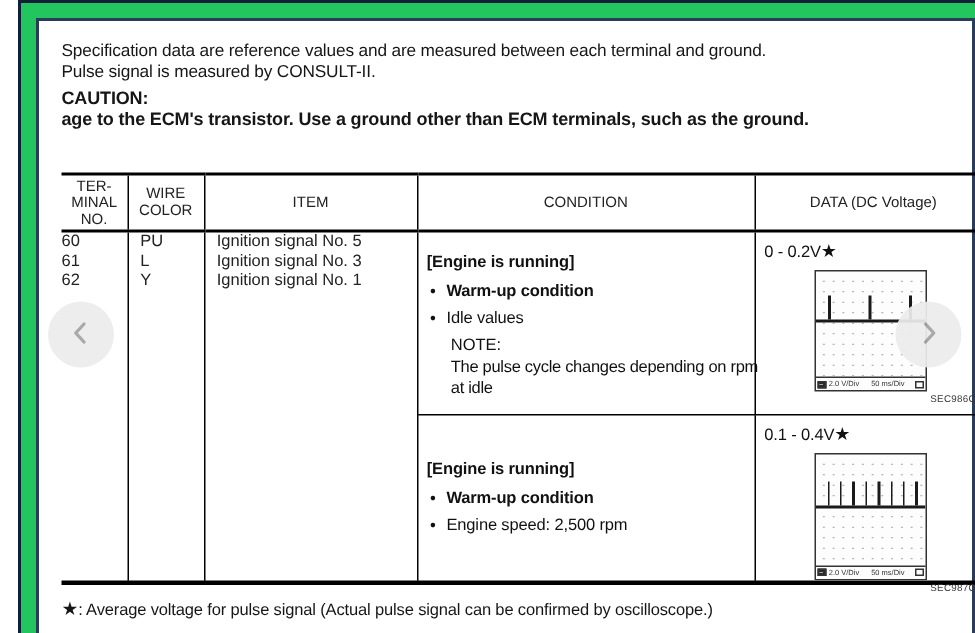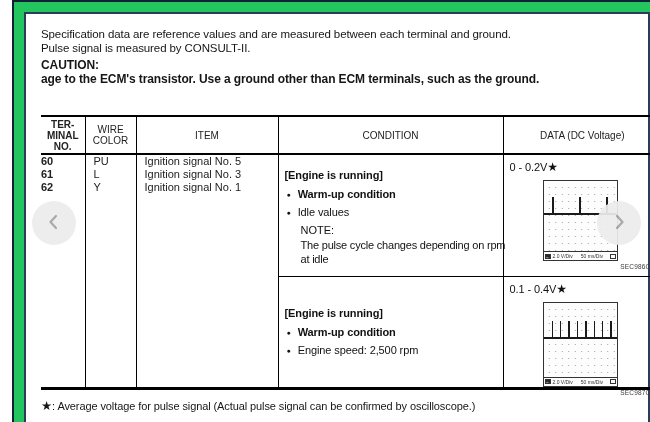--- a/index.html
+++ b/index.html
@@ -26,21 +26,21 @@
 
   
   .table-wrap { position:absolute; left:15px; top:101px; }
   table.spec { border-collapse:collapse; table-layout:fixed; width:620px; border-bottom:3px solid #000; }
   table.spec th {
     border:1px solid #000; border-top:2px solid #000; border-bottom:2px solid #000;
     font-size:10px; font-weight:normal; line-height:11px; text-align:center; vertical-align:middle;
     white-space:pre-line; height:38px; color:#222;
   }
   table.spec td { border:1px solid #000; vertical-align:top; font-size:11px; }
-  table.spec th:first-child, table.spec td.no-left { border-left:none;font-weight:bold; }
+  table.spec th:first-child, table.spec td.no-left { border-left:none; }
   table.spec th:last-child,  table.spec td.no-right { border-right:none; }
   tr.row1 { height:122px; }
   tr.row2 { height:108px; }
 
   td.merged { vertical-align:middle; line-height:13px; font-size:11px; color:#222; }
   td.c-terminal { text-align:left; }
   td.c-wire div, td.c-item div { padding-left:8px; white-space:nowrap; }
 
   td.c-cond .inner { padding:14px 16px 4px 6px; }
   td.c-cond .inner2 { padding-top:30px; }

